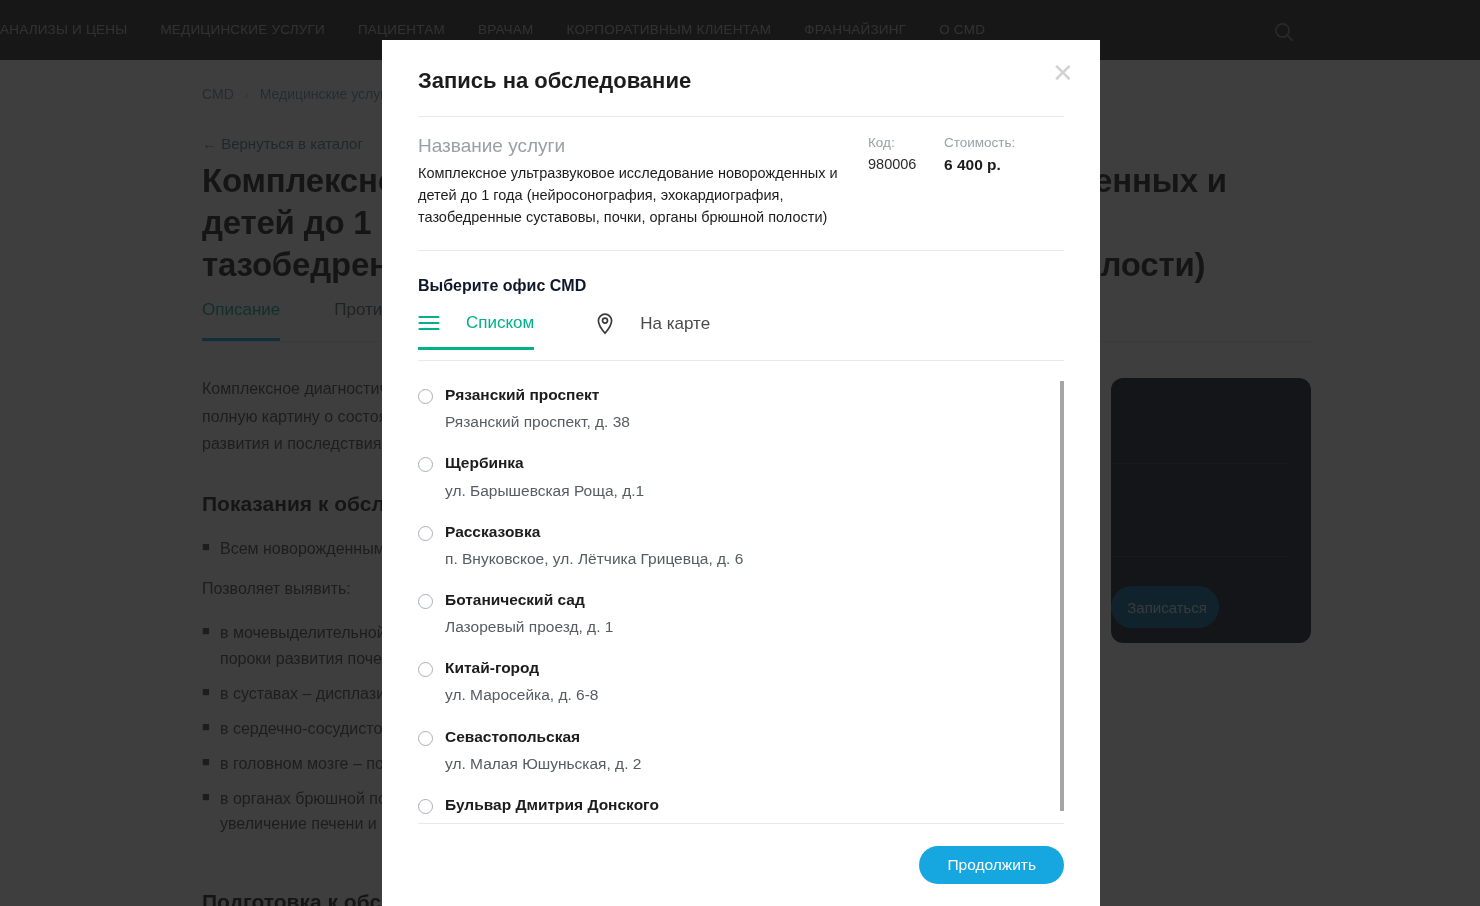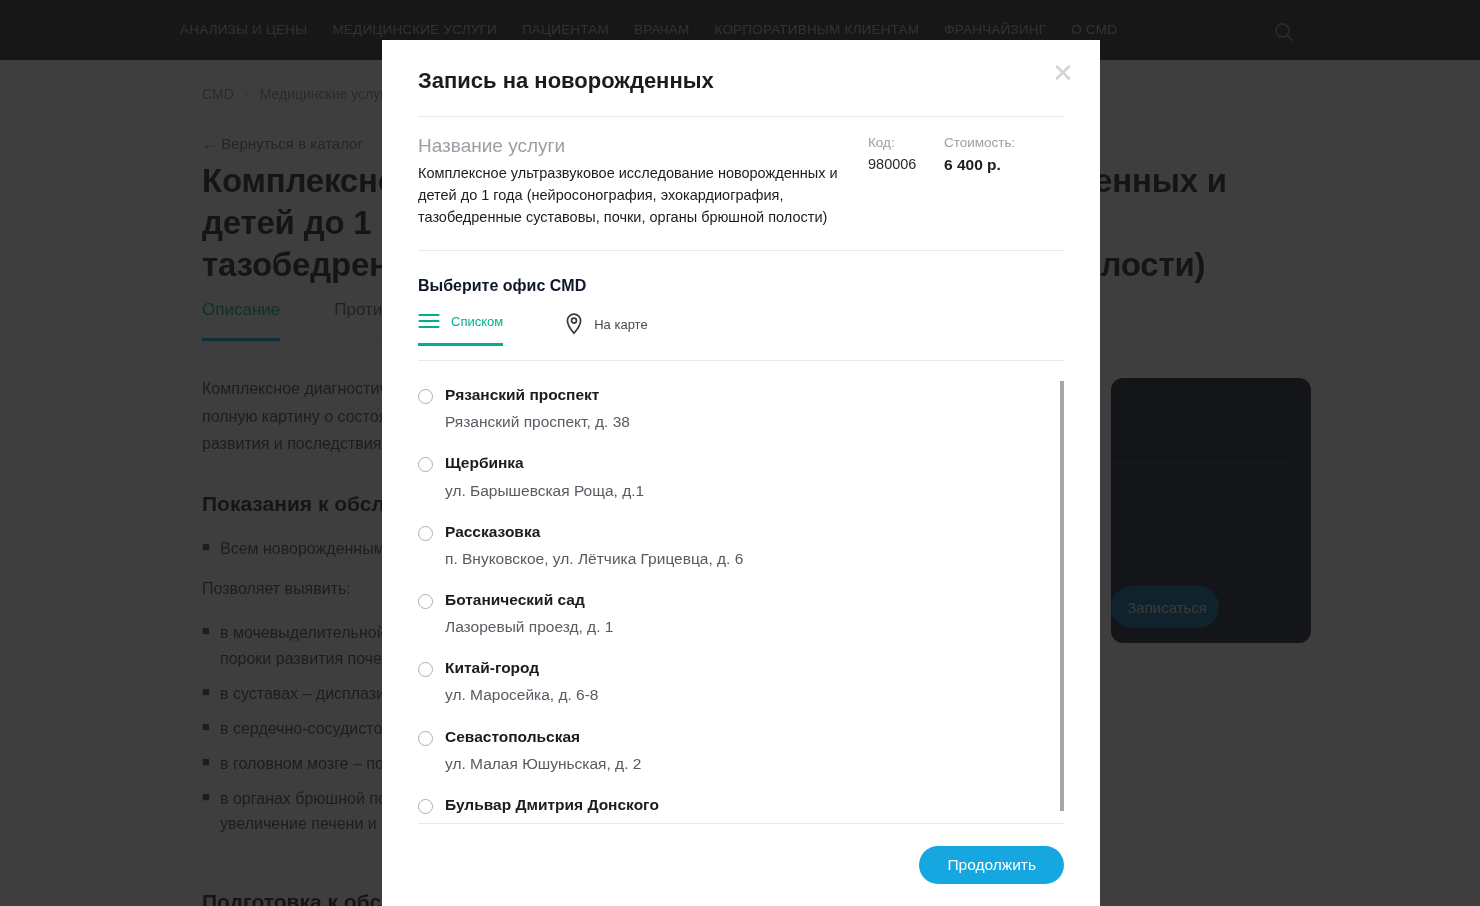--- a/index.html
+++ b/index.html
@@ -18,22 +18,21 @@
 
   
   .site-header {
     position: absolute; top: 0; left: 0;
     width: 1480px; height: 60px;
     background: #2b2b2b;
     display: flex; align-items: center;
   }
   .nav {
     display: flex; align-items: flex-start;
-    margin-left: 180px;
-    gap: 25px;
+    gap: 33px;
   }
   .nav-item {
     color: #b9b9b9;
     font-size: 13.5px;
     letter-spacing: .2px;
     white-space: nowrap;
     line-height: 60px;
   }
   .search-btn {
     position: absolute; left: 1272px; top: 20px;
@@ -195,22 +194,22 @@
     font-size: 16px; font-weight: bold; color: #0f172a;
   }
 
   .mode-tabs {
     margin: 18px 36px 0 36px;
     height: 48px;
     border-bottom: 1px solid #e7e9ec;
     display: flex; align-items: flex-start;
   }
   .mode-tab {
-    display: flex; align-items: center; gap: 11px;
-    font-size: 13px; color: #4a4a4a;
+    display: flex; align-items: center; gap: 26px;
+    font-size: 17px; color: #4a4a4a;
     padding-bottom: 14px; margin-right: 62px;
     white-space: nowrap;
   }
   .mode-tab.active {
     color: #00b08b;
     border-bottom: 3px solid #00b08b;
   }
   .mode-tab .ic { display: flex; align-items: center; }
 
   
@@ -361,21 +360,21 @@
     </div>
   </div>
 </div>
 
 <div id="overlay"></div>
 
 <div id="modal">
 
   <div class="modal-close">✕</div>
 
-  <div class="modal-title">Запись на новорожденных</div>
+  <div class="modal-title">Запись на обследование</div>
 
   <div class="rule"></div>
 
   <div class="svc-row">
     <div class="svc-left">
       <div class="svc-label">Название услуги</div>
       <div class="svc-name">Комплексное ультразвуковое исследование новорожденных и детей до 1 года
 (нейросонография, эхокардиография, тазобедренные суставовы, почки, органы брюшной полости)</div>
     </div>
     <div class="svc-code">

